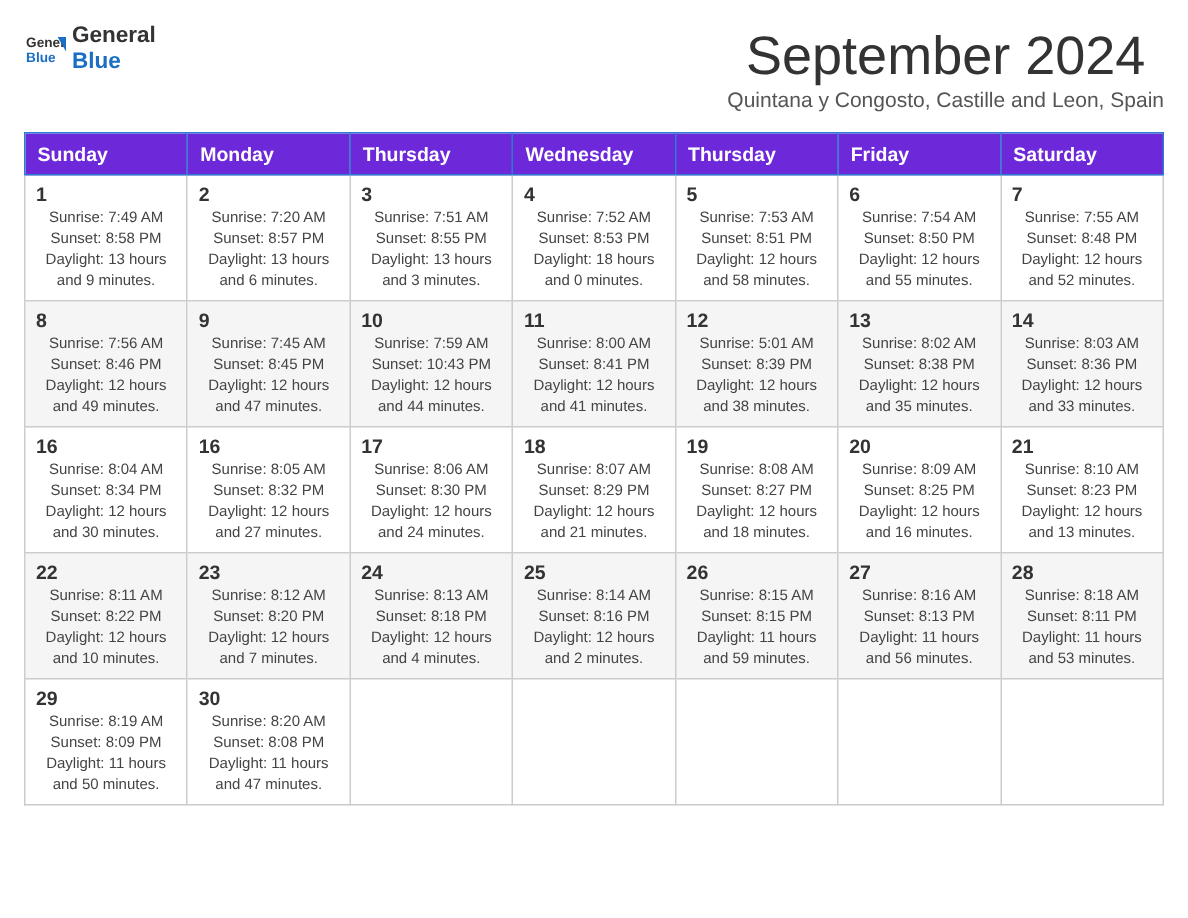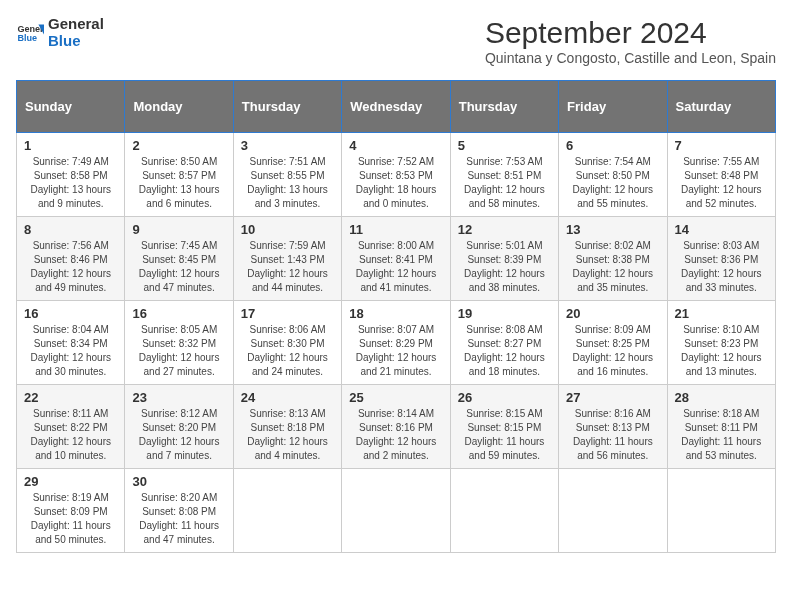--- a/index.html
+++ b/index.html
@@ -19,40 +19,40 @@
     .logo {
       display: flex;
       align-items: center;
       gap: 4px;
     }
     .logo-icon {
       width: 28px;
       height: 28px;
     }
     .month-title {
-      font-size: 30px;
+      font-size: 36px;
       font-weight: 300;
       color: #333;
-      text-align: left;
+      text-align: center;
     }
     .subtitle {
       text-align: center;
       font-size: 14px;
       color: #555;
       margin-bottom: 10px;
     }
     .calendar {
       width: 100%;
       border-collapse: collapse;
     }
     .calendar th {
-      background-color: #737373;
+      background-color: #6d28d9;
       color: #fff;
       text-align: left;
-      padding: 18px 8px;
+      padding: 6px 8px;
       font-size: 13px;
       font-weight: 600;
       border: 1px solid #2e7ad1;
     }
     .calendar td {
       border: 1px solid #ccc;
       vertical-align: top;
       padding: 5px 7px;
       width: 108px;
       min-height: 80px;
@@ -117,21 +117,21 @@
         <span class="day-number">1</span>
         <div class="day-info">
           <span>Sunrise: </span><span>7:49 AM</span><br>
           <span>Sunset: </span><span>8:58 PM</span><br>
           <span>Daylight: </span><span>13 hours and 9 minutes.</span>
         </div>
       </td>
         <td>
         <span class="day-number">2</span>
         <div class="day-info">
-          <span>Sunrise: </span><span>8:50 AM</span><br>
+          <span>Sunrise: </span><span>7:20 AM</span><br>
           <span>Sunset: </span><span>8:57 PM</span><br>
           <span>Daylight: </span><span>13 hours and 6 minutes.</span>
         </div>
       </td>
         <td>
         <span class="day-number">3</span>
         <div class="day-info">
           <span>Sunrise: </span><span>7:51 AM</span><br>
           <span>Sunset: </span><span>8:55 PM</span><br>
           <span>Daylight: </span><span>13 hours and 3 minutes.</span>
@@ -184,21 +184,21 @@
         <div class="day-info">
           <span>Sunrise: </span><span>7:45 AM</span><br>
           <span>Sunset: </span><span>8:45 PM</span><br>
           <span>Daylight: </span><span>12 hours and 47 minutes.</span>
         </div>
       </td>
         <td>
         <span class="day-number">10</span>
         <div class="day-info">
           <span>Sunrise: </span><span>7:59 AM</span><br>
-          <span>Sunset: </span><span>1:43 PM</span><br>
+          <span>Sunset: </span><span>10:43 PM</span><br>
           <span>Daylight: </span><span>12 hours and 44 minutes.</span>
         </div>
       </td>
         <td>
         <span class="day-number">11</span>
         <div class="day-info">
           <span>Sunrise: </span><span>8:00 AM</span><br>
           <span>Sunset: </span><span>8:41 PM</span><br>
           <span>Daylight: </span><span>12 hours and 41 minutes.</span>
         </div>

